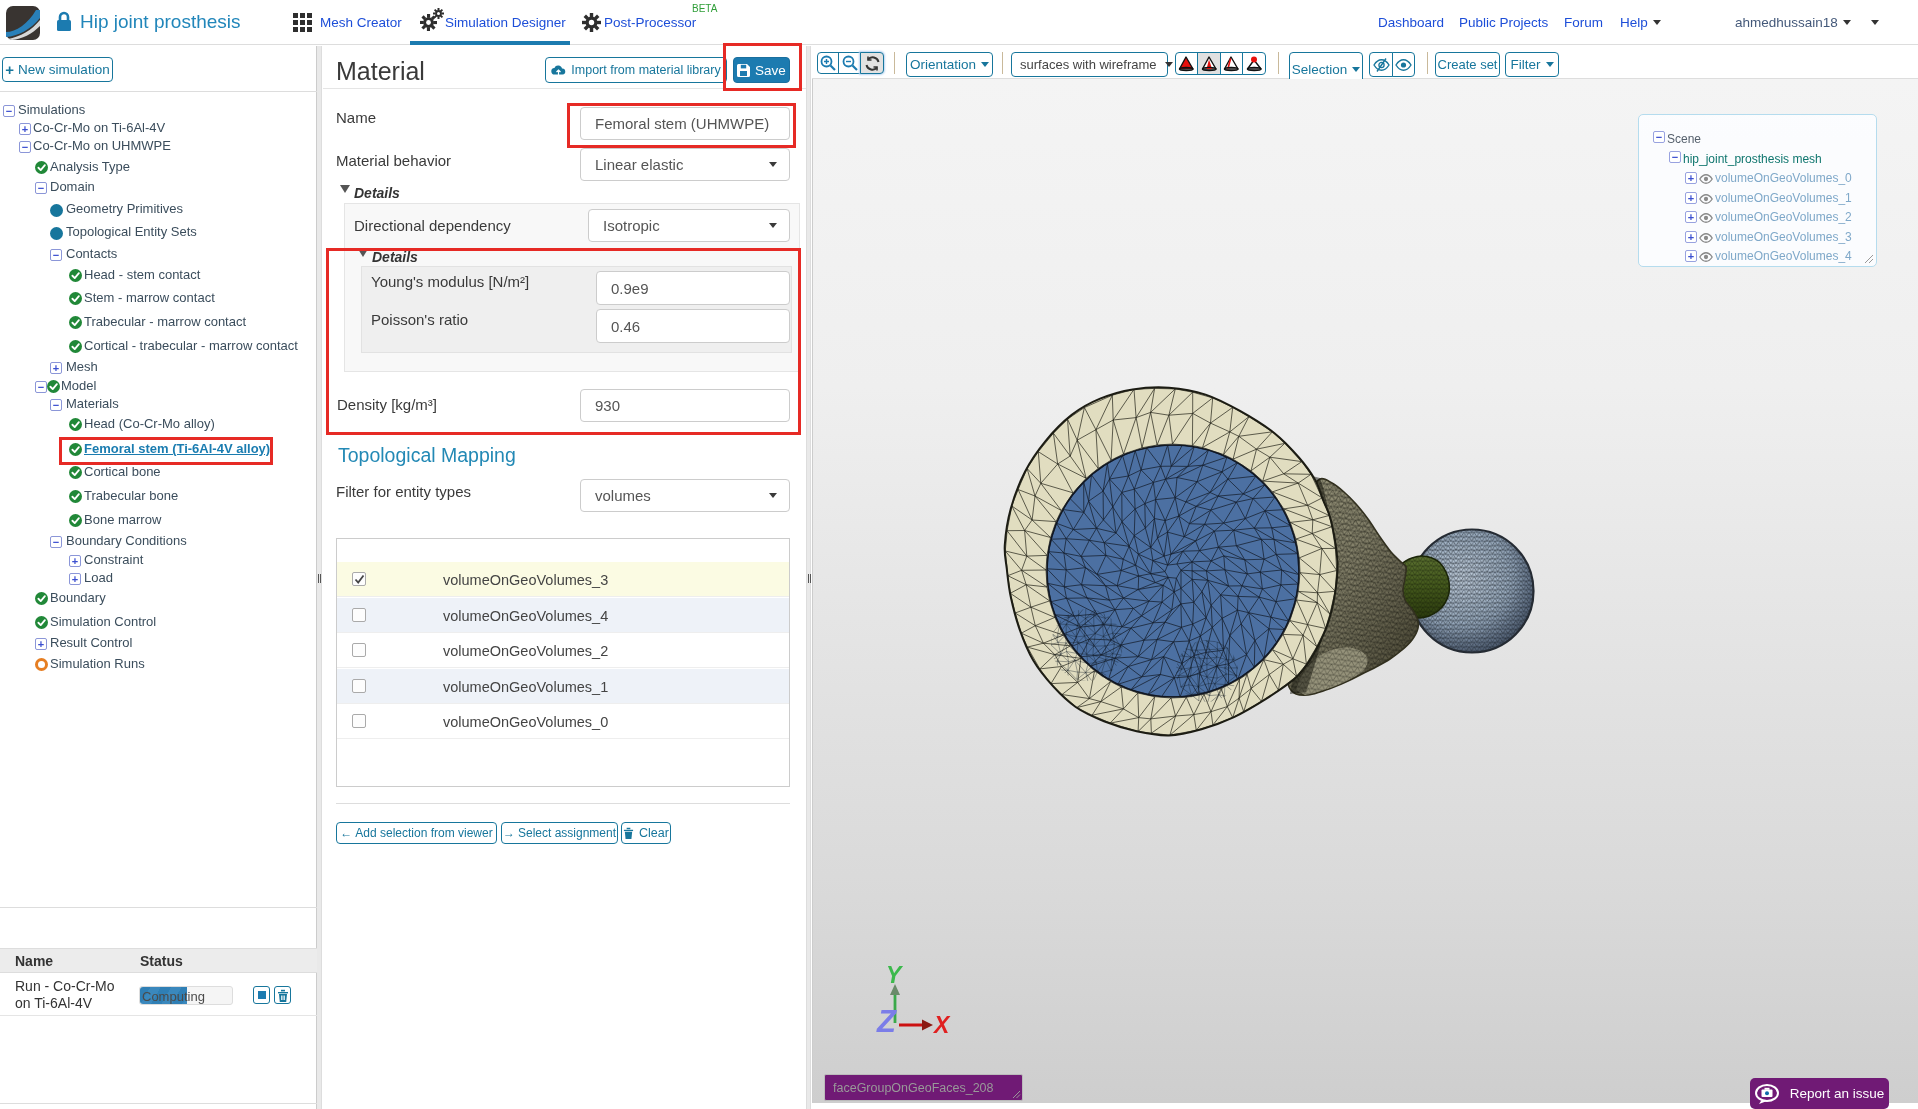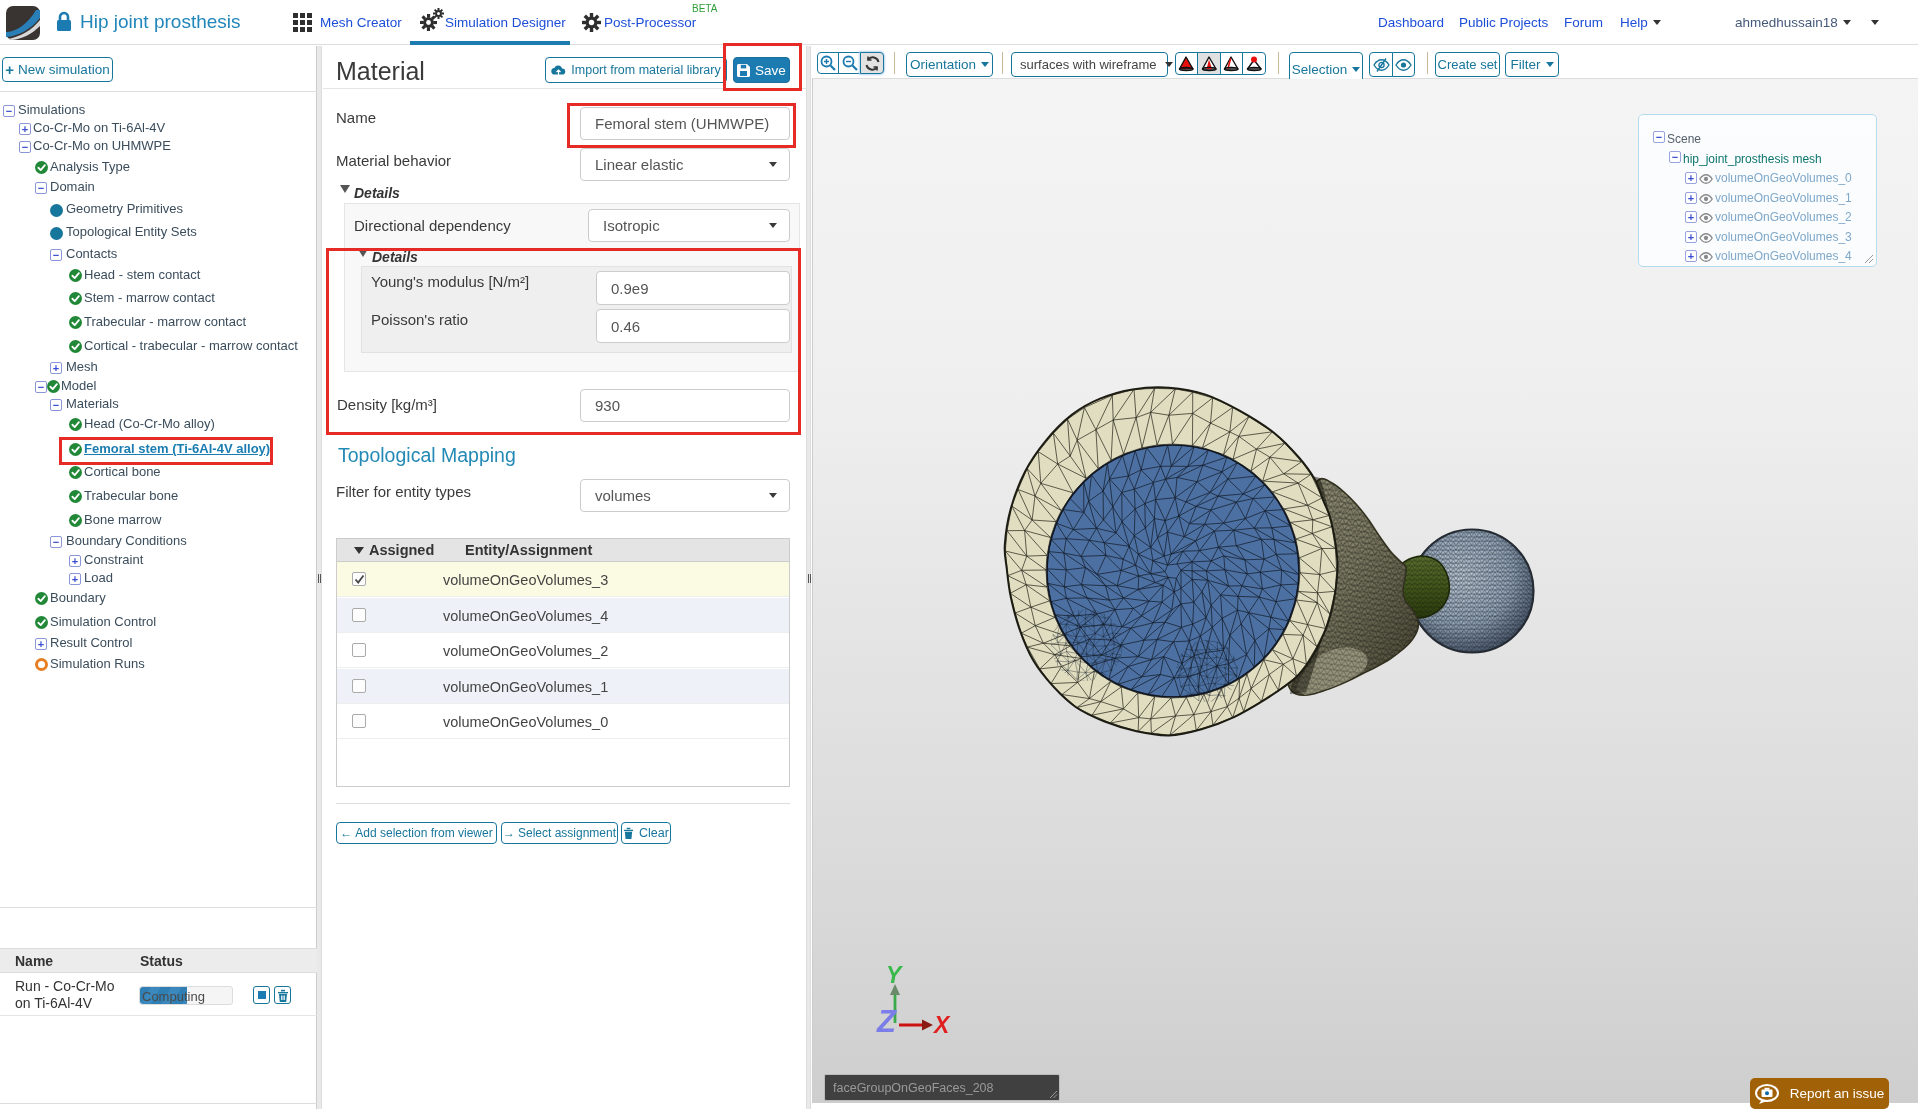--- a/index.html
+++ b/index.html
@@ -253,25 +253,20 @@
 <div class="lbl" style="left:48px;top:265px">Poisson's ratio</div>
 <div class="inp" style="left:273px;top:263px;width:194px;height:34px">0.46</div>
 <div class="lbl" style="left:14px;top:350px">Density [kg/m³]</div>
 <div class="inp" style="left:257px;top:343px;width:210px;height:33px">930</div>
 
 <div class="abs" style="left:15px;top:398px;font-size:19.5px;color:#2389b5">Topological Mapping</div>
 <div class="lbl" style="left:13px;top:437px">Filter for entity types</div>
 <div class="inp" style="left:257px;top:433px;width:210px;height:33px">volumes<span class="sel-caret"></span></div>
 
 <div class="abs" style="left:13px;top:492px;width:454px;height:249px;border:1px solid #ccc"></div>
-<div class="abs" style="left:14px;top:493px;width:452px;height:23px;background:#e4e4e4;border-bottom:1px solid #ccc">
- <div class="abs" style="left:17px;top:8px;width:0;height:0;border-left:5px solid transparent;border-right:5px solid transparent;border-top:7px solid #333"></div>
- <div class="abs" style="left:32px;top:3px;font-size:14.5px;font-weight:bold;color:#333">Assigned</div>
- <div class="abs" style="left:128px;top:3px;font-size:14.5px;font-weight:bold;color:#333">Entity/Assignment</div>
-</div>
 <div class="abs" style="left:14px;top:516px;width:452px;height:35px;background:#fbfbe3;border-bottom:1px solid #eee">
 <div class="abs" style="left:15px;top:10px;width:14px;height:14px;border:1px solid #aaa;border-radius:2px;background:#fdfdfd;display:flex;align-items:center;justify-content:center">
         <svg width="11" height="11" viewBox="0 0 11 11">
           <path d="M1.5 5.5L4.2 8.5L9.5 1.5" stroke="#444" stroke-width="1.8" fill="none"></path>
         </svg>
       </div>
 <div class="abs" style="left:106px;top:10px;font-size:14.5px;color:#444">volumeOnGeoVolumes_3</div>
     </div>
     <div class="abs" style="left:14px;top:551.5px;width:452px;height:35px;background:#eef2f8;border-bottom:1px solid #eee">
 <div class="abs" style="left:15px;top:10px;width:14px;height:14px;border:1px solid #aaa;border-radius:2px;background:#fdfdfd;display:flex;align-items:center;justify-content:center"></div>
@@ -498,27 +493,27 @@
 </div>
 <svg class="abs" style="left:855px;top:945px" width="115" height="100" viewBox="0 0 115 100">
 <text x="31" y="38" font-family="Liberation Sans" font-size="23" font-weight="bold" font-style="italic" fill="#3cb94c">Y</text>
 <path d="M40 78V49" stroke="#3aa94a" stroke-width="2.8"></path>
 <path d="M40 39L35 50H45Z" fill="#6a8a6a"></path>
 <text x="22" y="87" font-family="Liberation Sans" font-size="31" font-weight="bold" font-style="italic" fill="#7b7de8">Z</text>
 <path d="M44 80H68" stroke="#cc1111" stroke-width="3"></path>
 <path d="M78 80L67 74.5V85.5Z" fill="#8b1a12"></path>
 <text x="79" y="88" font-family="Liberation Sans" font-size="23" font-weight="bold" font-style="italic" fill="#e02020">X</text>
 </svg>
-<div class="abs" style="left:824px;top:1074px;width:236px;height:27px;background:#404040;border:1px solid #bbb;border-radius:2px">
+<div class="abs" style="left:824px;top:1074px;width:199px;height:27px;background:#701a75;border:1px solid #bbb;border-radius:2px">
 <div class="abs" style="left:8px;top:6px;font-size:12.5px;color:#999">faceGroupOnGeoFaces_208</div>
 <svg class="abs" style="right:1px;bottom:1px" width="9" height="9">
       <path d="M8 1L1 8M8 4.5L4.5 8" stroke="#999" stroke-width="1"></path>
     </svg>
 </div>
-<div class="abs" style="left:1750px;top:1078px;width:139px;height:31px;background:#a16207;border-radius:5px;display:flex;align-items:center;justify-content:center;color:#fff;font-size:13.5px"><svg width="26" height="20" viewBox="0 0 26 20" style="margin-right:9px">
+<div class="abs" style="left:1750px;top:1078px;width:139px;height:31px;background:#701a75;border-radius:5px;display:flex;align-items:center;justify-content:center;color:#fff;font-size:13.5px"><svg width="26" height="20" viewBox="0 0 26 20" style="margin-right:9px">
       <ellipse cx="12" cy="9" rx="11" ry="8" fill="none" stroke="#fff" stroke-width="2"></ellipse>
       <path d="M6 17L4 20L12 17Z" fill="#fff"></path>
       <rect x="6.5" y="5.5" width="11" height="7.5" rx="1" fill="#fff"></rect>
       <rect x="9.5" y="3.8" width="5" height="2" fill="#fff"></rect>
       <circle cx="12" cy="9.2" r="2" fill="#0f6cab"></circle>
     </svg>Report an issue</div>
 <div class="redbox" style="left:723px;top:43px;width:79px;height:48px"></div>
 <div class="redbox" style="left:567px;top:103px;width:229px;height:45px"></div>
 <div class="redbox" style="left:326px;top:248px;width:475px;height:187px"></div>
 <div class="redbox" style="left:59px;top:437px;width:214px;height:28px"></div>

